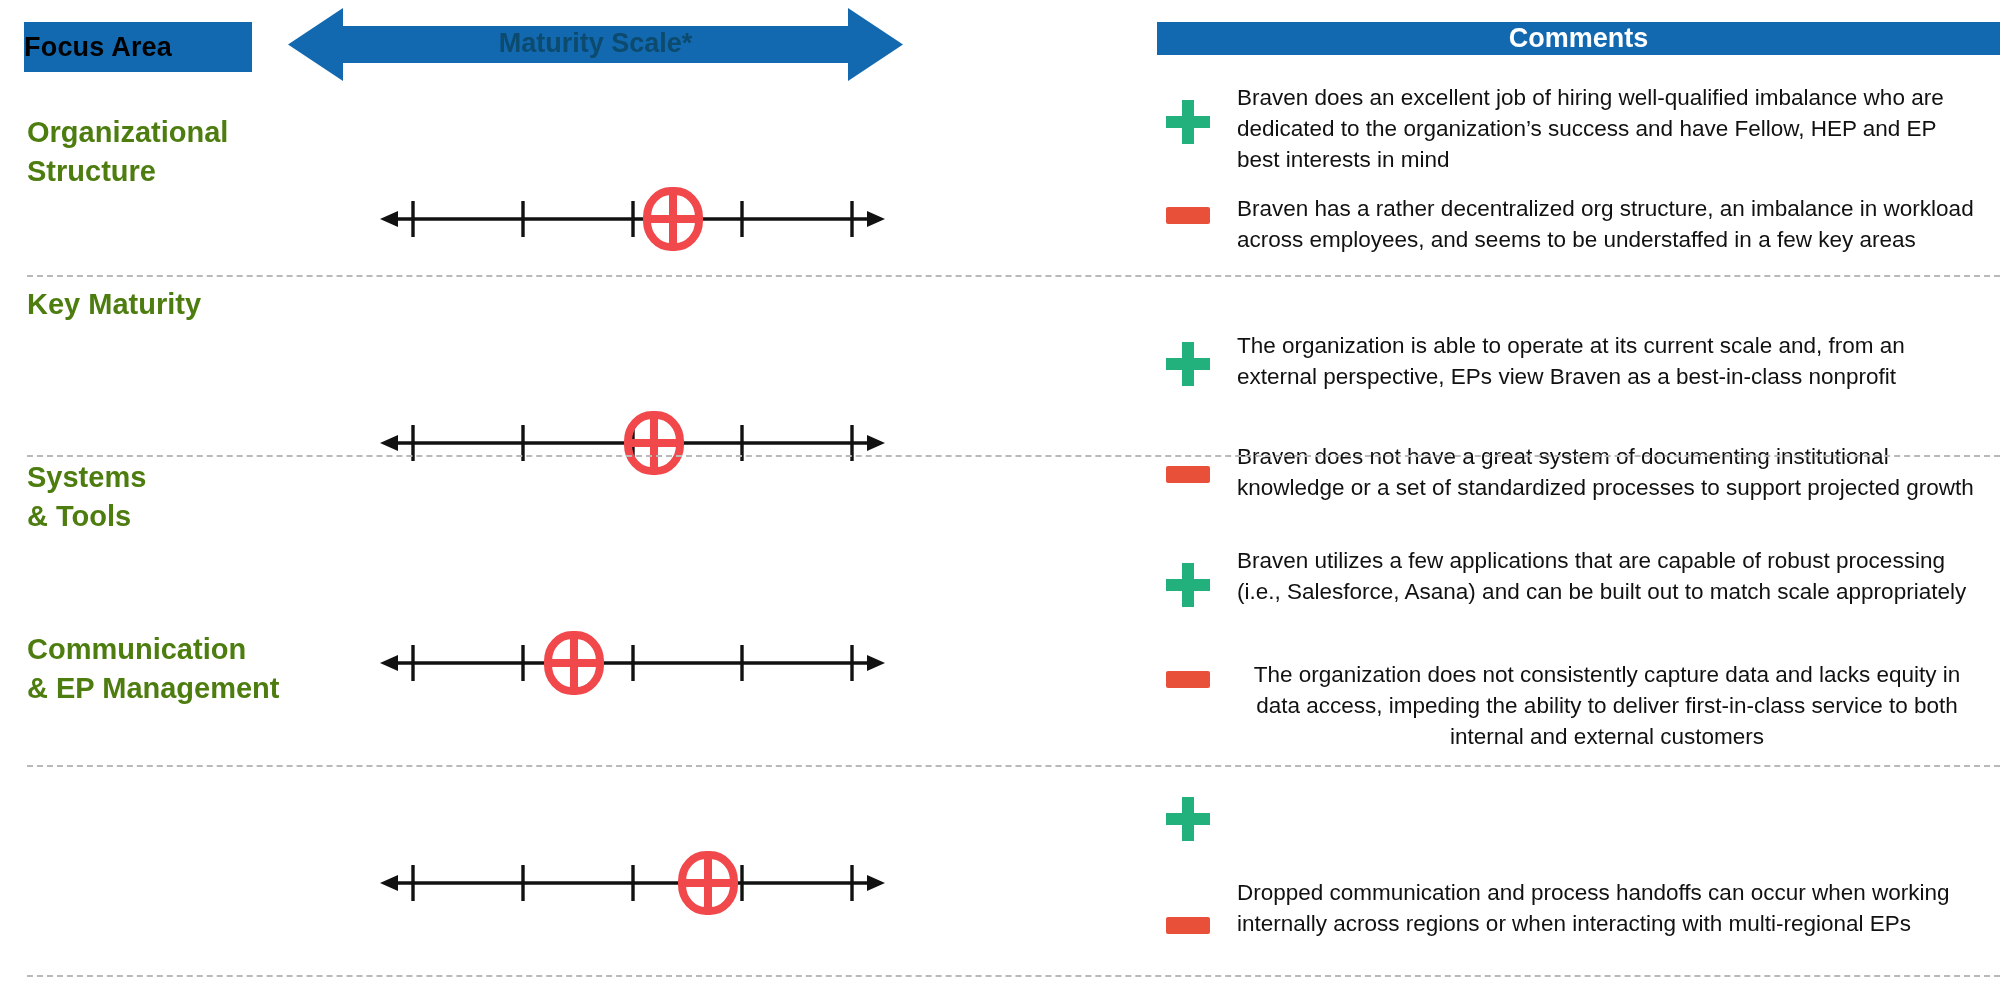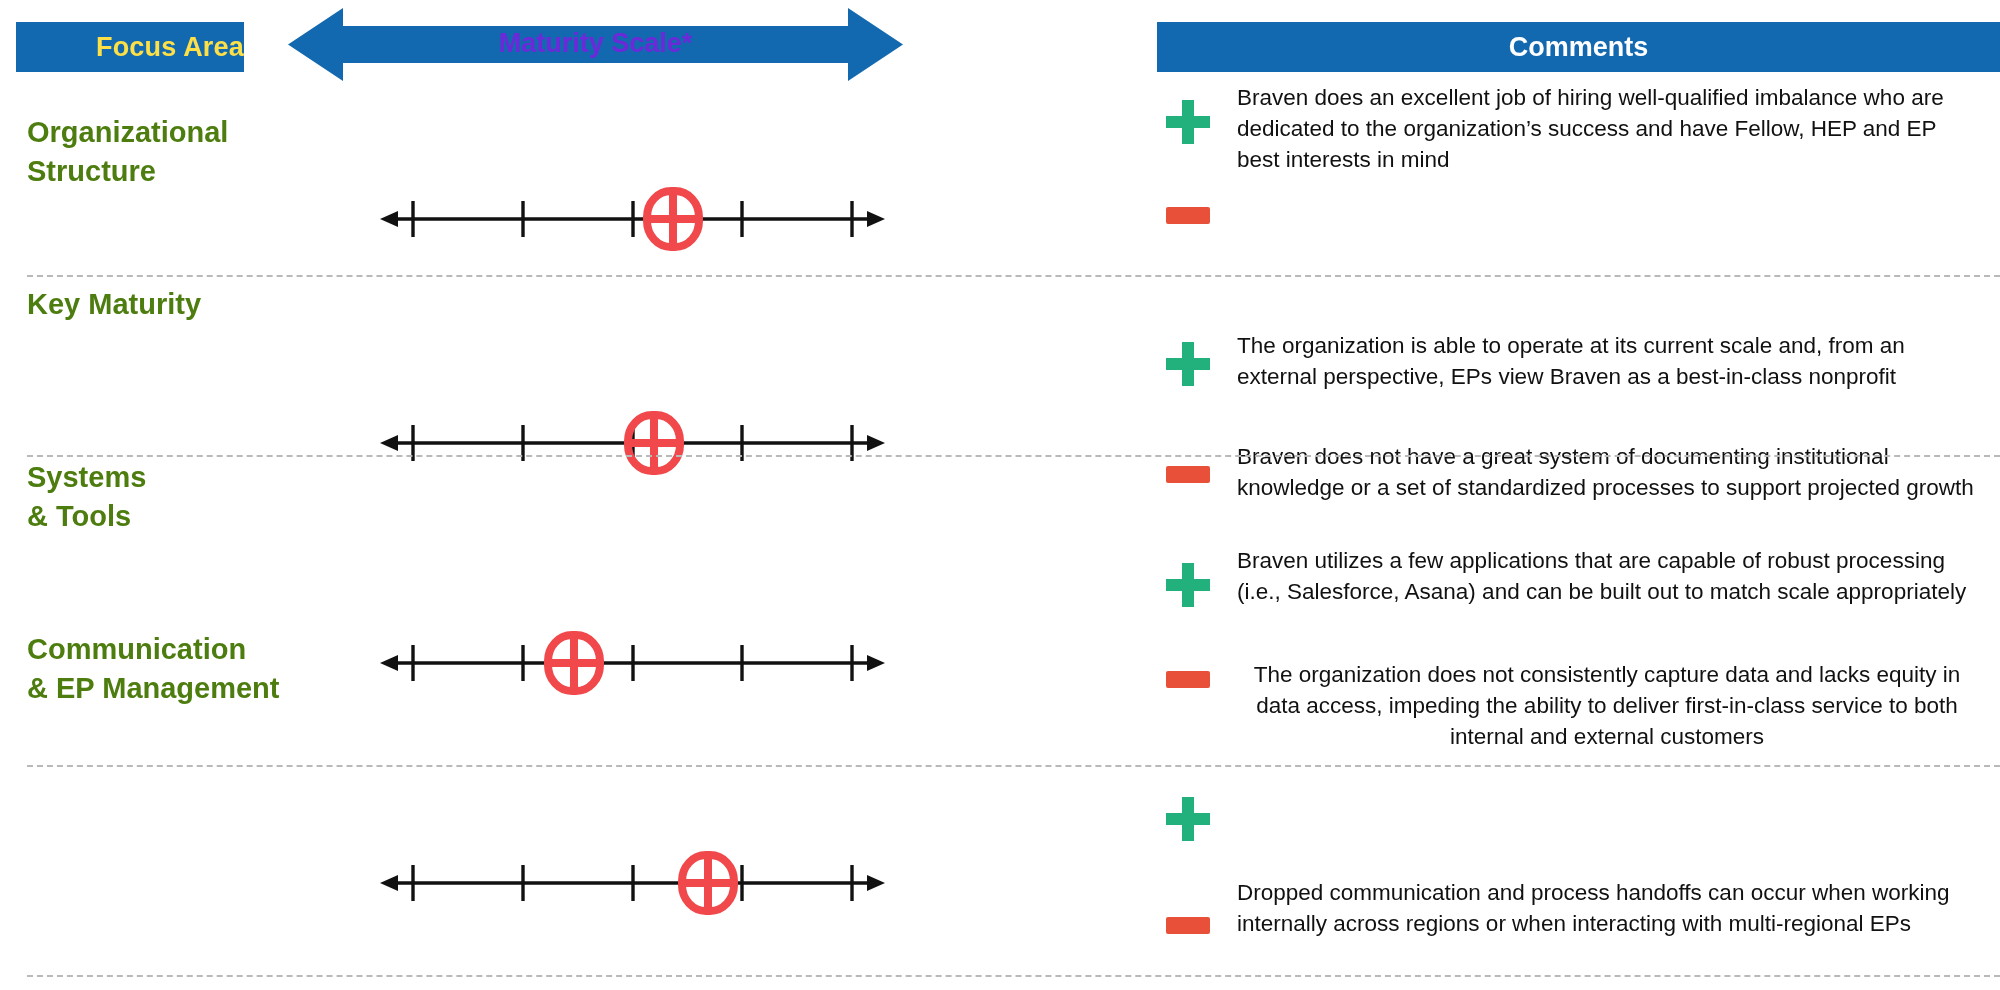--- a/index.html
+++ b/index.html
@@ -4,33 +4,33 @@
 <style>
   html,body{margin:0;padding:0;}
   body{
     width:2000px;height:990px;position:relative;background:#ffffff;
     font-family:"Liberation Sans",sans-serif;overflow:hidden;
   }
   .canvas{position:absolute;inset:0;}
 
   
   .hdr-focus{
-    position:absolute;left:16px;top:22px;width:228px;height:50px;
-    background:#1269B0;color:#fde047;display:flex;align-items:center;justify-content:flex-end;
+    position:absolute;left:24px;top:22px;width:228px;height:50px;
+    background:#1269B0;color:#000000;display:flex;align-items:center;justify-content:flex-start;
     font-weight:bold;font-size:27px;letter-spacing:.2px;
   }
   .hdr-arrow{
-    position:absolute;left:288px;top:8px;width:615px;height:73px;color:#6d28d9;
+    position:absolute;left:288px;top:8px;width:615px;height:73px;color:#0c4a6e;
   }
   .hdr-arrow .lbl{
     position:absolute;inset:0;display:flex;align-items:center;justify-content:center;
     font-weight:bold;font-size:27px;padding-bottom:2px;
   }
   .hdr-comments{
-    position:absolute;left:1157px;top:22px;right:0px;height:50px;
+    position:absolute;left:1157px;top:22px;right:0px;height:33px;
     background:#1269B0;color:#fff;display:flex;align-items:center;justify-content:center;
     font-weight:bold;font-size:27px;
   }
 
   
   .row{position:absolute;left:0;right:0;}
   .divider{
     position:absolute;left:27px;right:0px;height:0;
     border-top:2px dashed #b9b9b9;
   }
@@ -109,20 +109,21 @@
           <svg class="plus-ico" width="44" height="44" viewBox="0 0 44 44">
             <polygon points="16,0 28,0 28,16 44,16 44,28 28,28 28,44 16,44 16,28 0,28 0,16 16,16" fill="#22B07D"></polygon>
           </svg>
         </span>
         <span class="cmt-text">Braven does an excellent job of hiring well-qualified imbalance who are dedicated to the organization’s success and have Fellow, HEP and EP best interests in mind</span>
       </div>
       <div class="cmt-row" style="min-height:92px;margin-top:18px;">
         <span class="cmt-icon" style="top:14px;">
           <span class="minus-ico" style="background:#E8503A;"></span>
         </span>
+        <span class="cmt-text">Braven has a rather decentralized org structure, an imbalance in workload across employees, and seems to be understaffed in a few key areas</span>
       </div>
     </div>
 
     <div class="divider" style="top:275px;"></div>
   </div>
 
   <div class="row">
     <div class="focus-label" style="top:285px;">Key Maturity</div>
 
     <div class="scale" style="left:380px;top:414px;">

